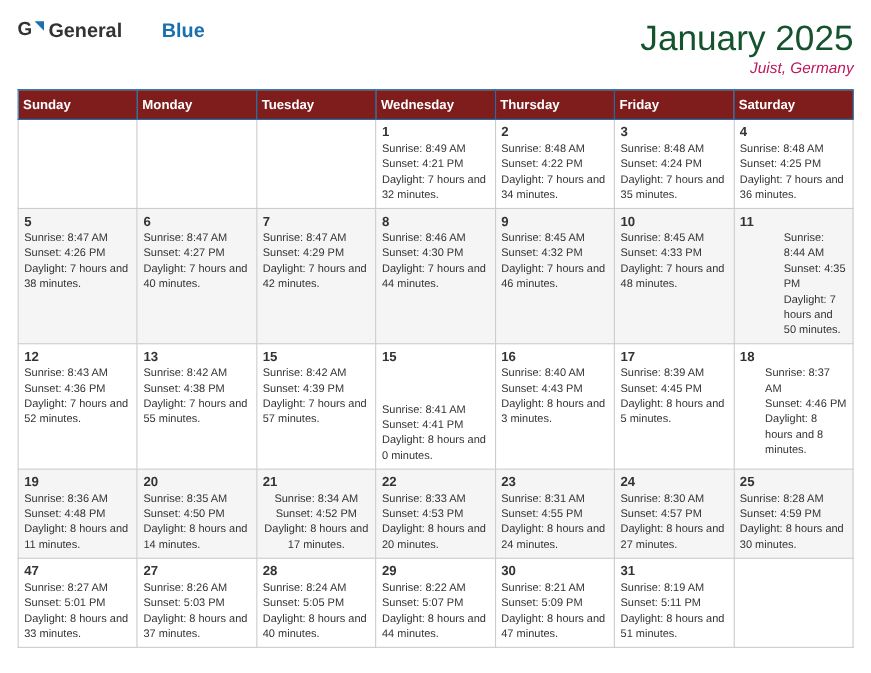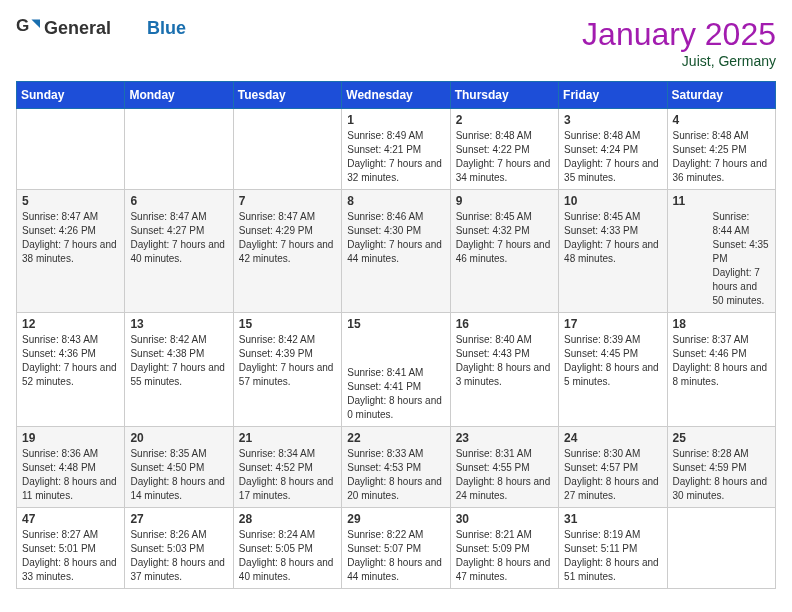--- a/index.html
+++ b/index.html
@@ -35,25 +35,26 @@
     .logo-icon {
       width: 24px;
       height: 24px;
     }
     .title-block {
       text-align: right;
     }
     .month-title {
       font-size: 32px;
       font-weight: normal;
-      color: #a21caf;
+      color: #14532d;
     }
     .location {
       font-size: 14px;
-      color: #14532d;
+      color: #be185d;
+      font-style: italic;
     }
     .calendar {
       width: 100%;
       border-collapse: collapse;
       border: 1px solid #ccc;
     }
     .calendar th {
       background: #1a6faf;
       color: #fff;
       font-size: 12px;
@@ -78,21 +79,21 @@
     .cell-text {
       font-size: 10px;
       line-height: 1.4;
       color: #333;
     }
     .empty-cell {
       background: #f9f9f9;
     }
     tr:nth-child(odd) td { background: #fff; }
     tr:nth-child(even) td { background: #f5f5f5; }
-    .cal-header-row th { background: #1d4ed8; }
+    .cal-header-row th { background: #7f1d1d; }
   </style>
 </head>
 <body>
 
 <div class="header">
   <div class="logo">
     <svg class="logo-icon" viewBox="0 0 28 28" xmlns="http://www.w3.org/2000/svg">
       <text y="18" font-size="20" fill="#333" font-family="Arial" font-weight="bold">G</text>
       <polygon points="18,4 28,4 28,14" fill="#1a6faf"></polygon>
     </svg>
@@ -224,41 +225,41 @@
 Daylight: 8 hours and 3 minutes.</div>
         </td>
         <td>
           <div class="day-number">17</div>
           <div class="cell-text" style="white-space: pre-line;">Sunrise: 8:39 AM
 Sunset: 4:45 PM
 Daylight: 8 hours and 5 minutes.</div>
         </td>
         <td>
           <div class="day-number">18</div>
-          <div class="cell-text" style="white-space: pre-line;">Sunrise: 8:37 AM
+          <div class="cell-text" style="white-space: pre-line; margin-left: 23px;">Sunrise: 8:37 AM
 Sunset: 4:46 PM
 Daylight: 8 hours and 8 minutes.</div>
         </td>
       </tr>
       <tr>
         <td>
           <div class="day-number">19</div>
           <div class="cell-text" style="white-space: pre-line;">Sunrise: 8:36 AM
 Sunset: 4:48 PM
 Daylight: 8 hours and 11 minutes.</div>
         </td>
         <td>
           <div class="day-number">20</div>
           <div class="cell-text" style="white-space: pre-line;">Sunrise: 8:35 AM
 Sunset: 4:50 PM
 Daylight: 8 hours and 14 minutes.</div>
         </td>
         <td>
           <div class="day-number">21</div>
-          <div class="cell-text" style="white-space: pre-line;">Sunrise: 8:34 AM
+          <div class="cell-text" style="white-space: pre-line; text-align: center;">Sunrise: 8:34 AM
 Sunset: 4:52 PM
 Daylight: 8 hours and 17 minutes.</div>
         </td>
         <td>
           <div class="day-number">22</div>
           <div class="cell-text" style="white-space: pre-line;">Sunrise: 8:33 AM
 Sunset: 4:53 PM
 Daylight: 8 hours and 20 minutes.</div>
         </td>
         <td>

